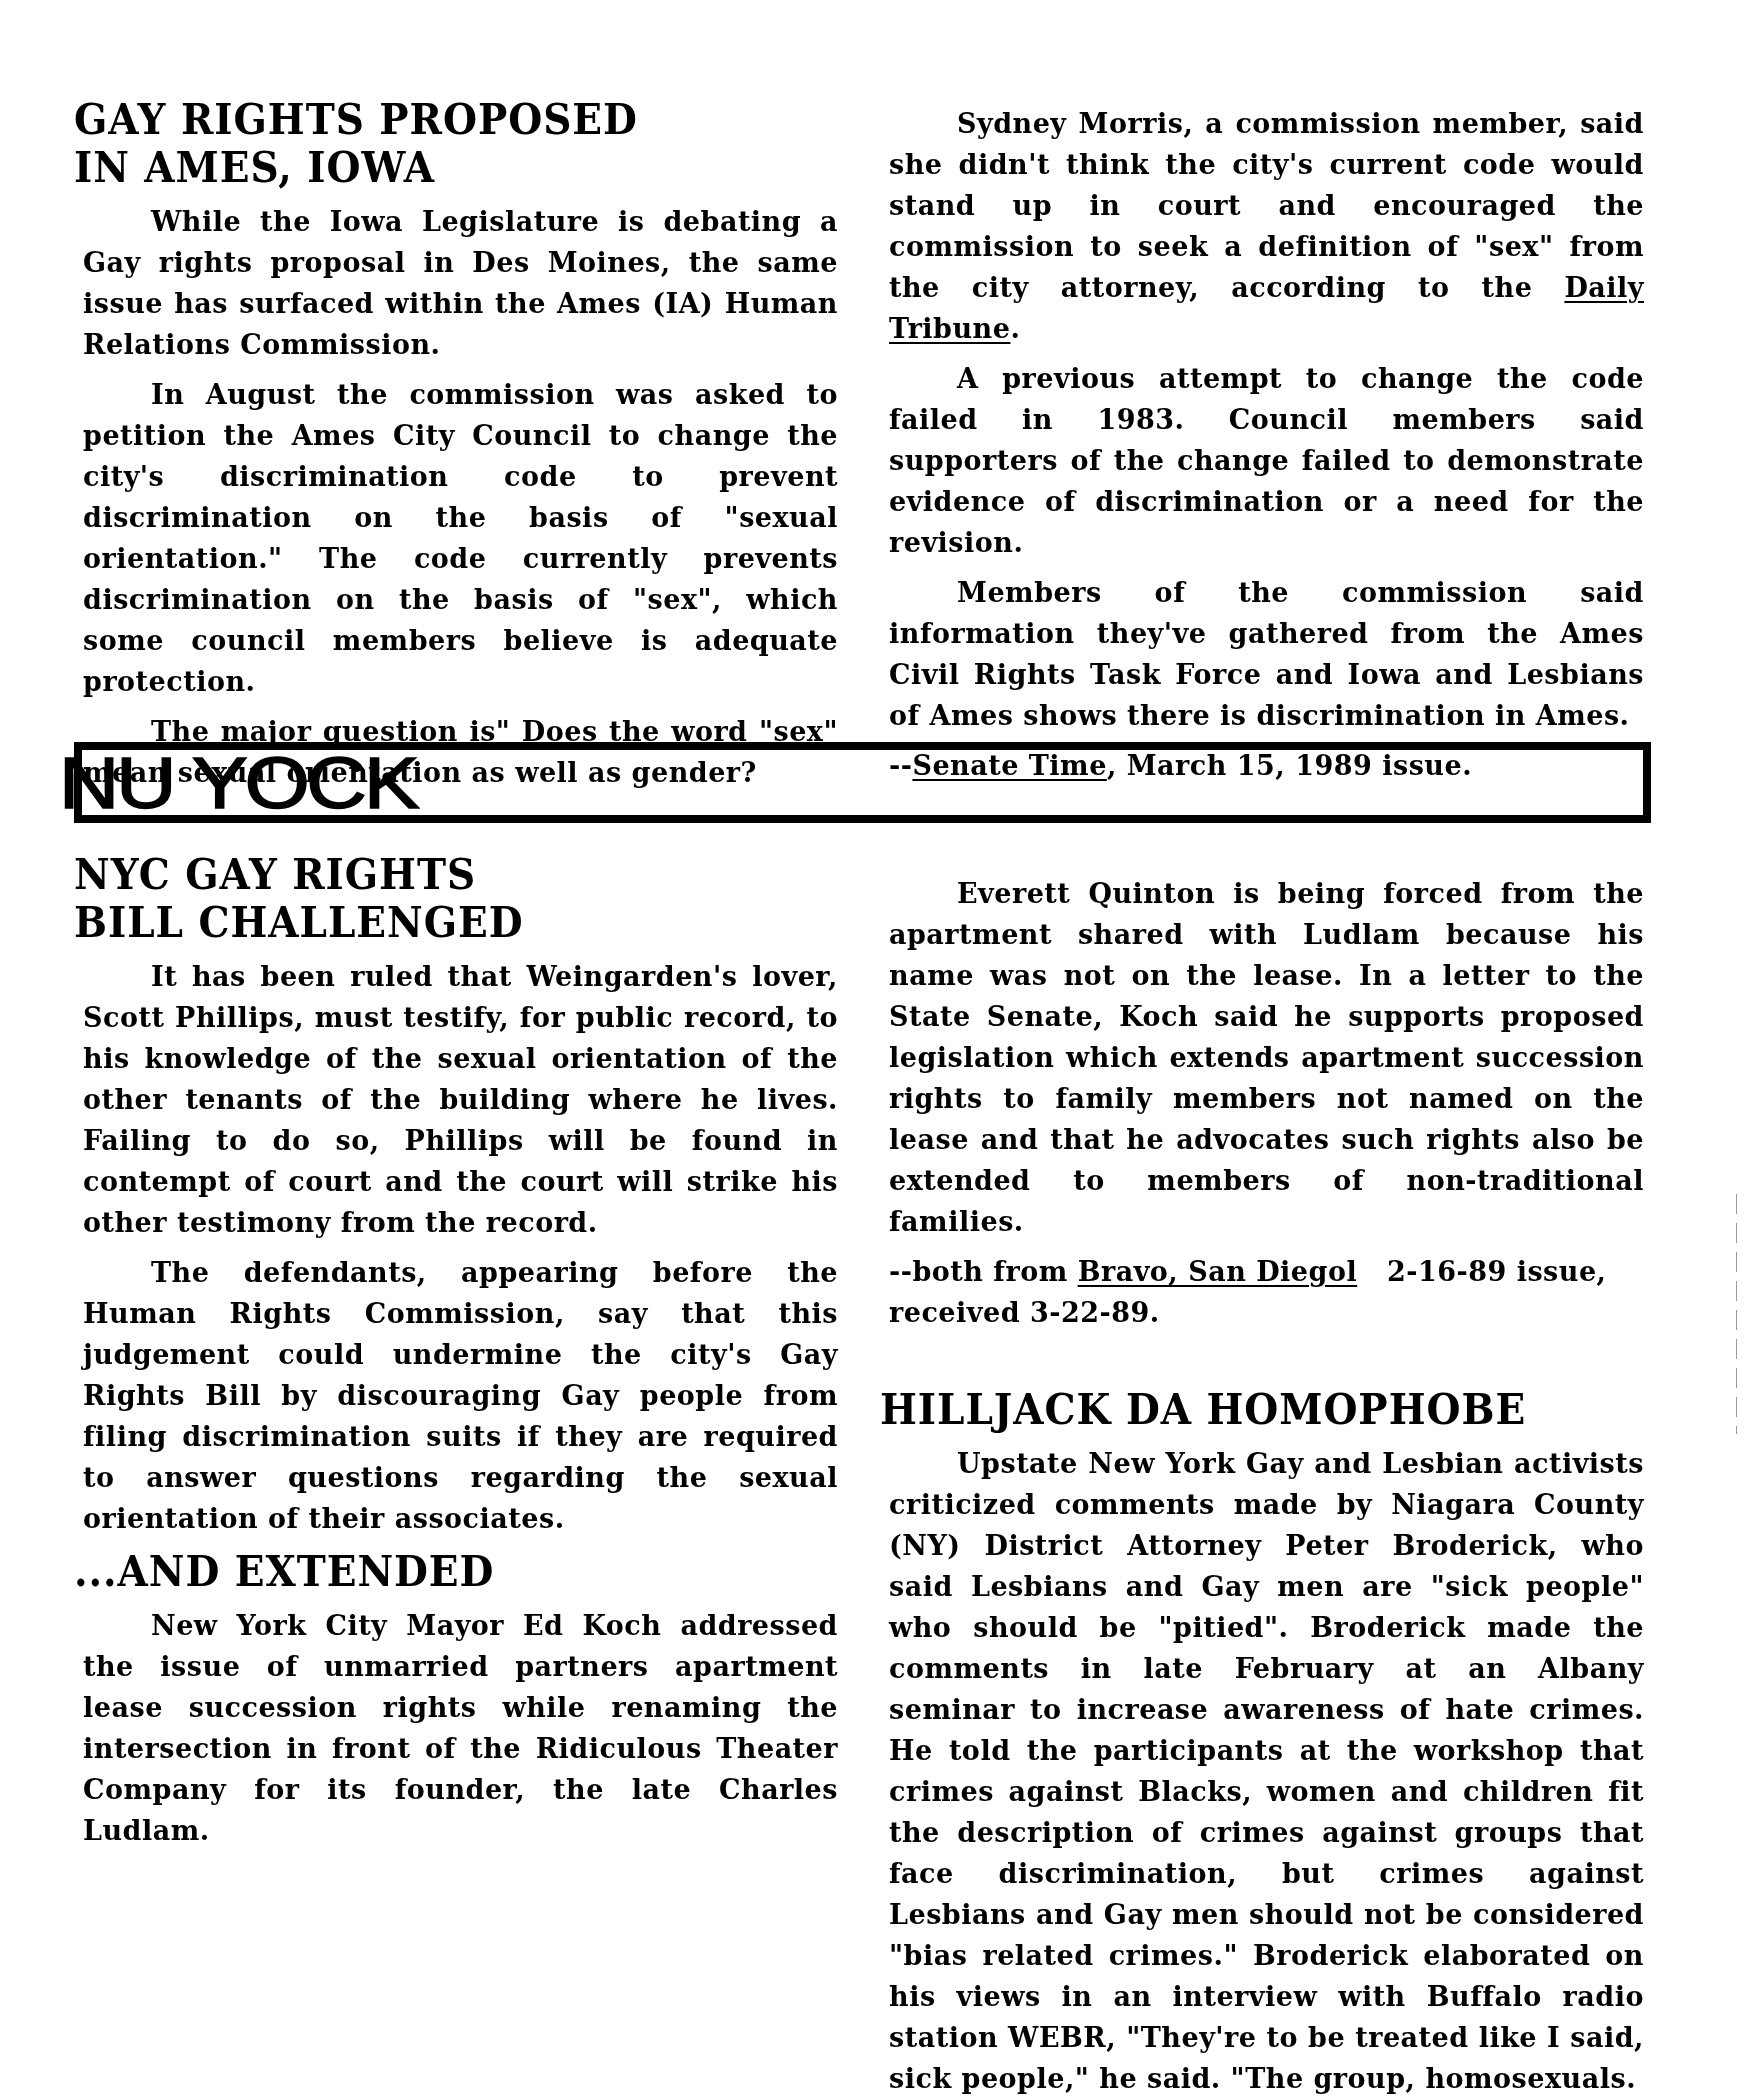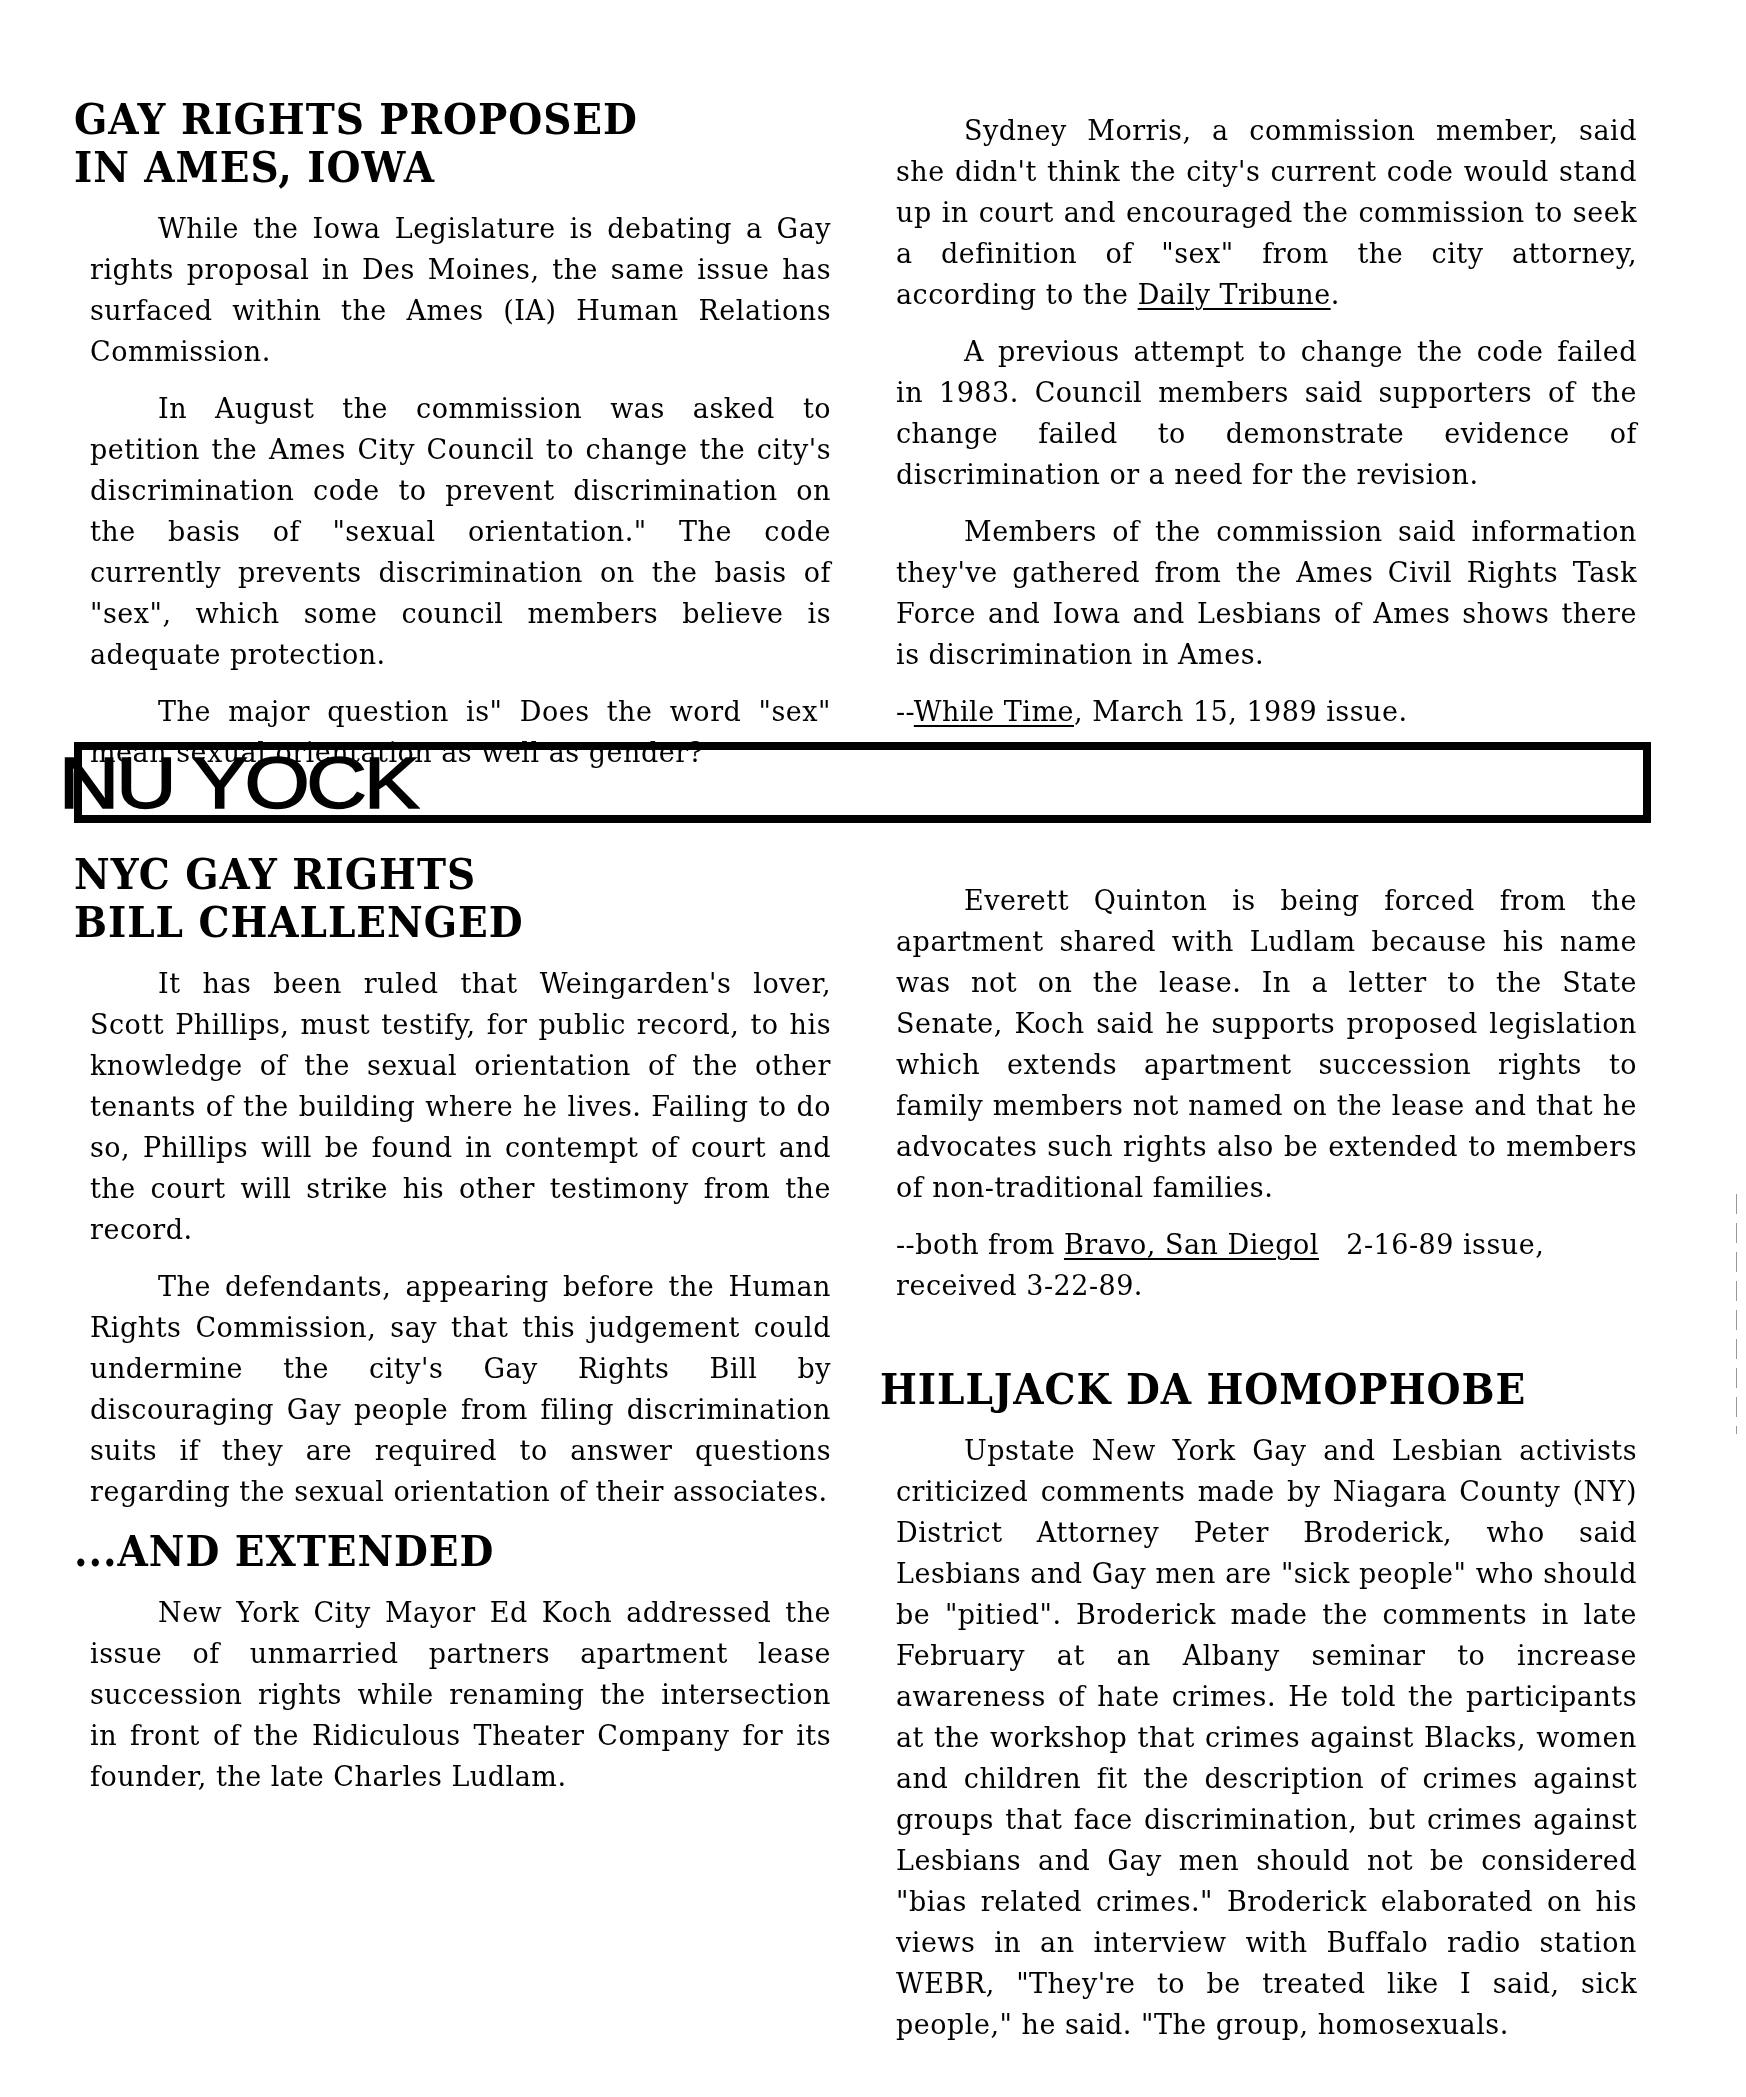--- a/index.html
+++ b/index.html
@@ -23,25 +23,25 @@
     line-height: 48px;
     letter-spacing: 1px;
     margin: 0;
     text-align: left;
     transform: scaleX(0.93);
     transform-origin: left center;
     white-space: nowrap;
   }
   .para {
     font-family: "DejaVu Serif", "Liberation Serif", serif;
-    font-weight: normal;
+    font-weight: bold;
     font-size: 27px;
     line-height: 41px;
     letter-spacing: 0.5px;
-    margin: 16px;
+    margin: 9px;
     text-indent: 68px;
     hyphens: none;
   }
   .para.noindent { text-indent: 0; }
   .credit { text-align: left; }
   .u { text-decoration: underline; text-decoration-thickness: 2px; text-underline-offset: 3.9px; }
 
   .banner {
     position: absolute;
     left: 74px; top: 742px;
@@ -73,21 +73,21 @@
   <h1 class="headline">IN AMES, IOWA</h1>
   <p class="para">While the Iowa Legislature is debating a Gay rights proposal in Des Moines, the same issue has surfaced within the Ames (IA) Human Relations Commission.</p>
   <p class="para">In August the commission was asked to petition the Ames City Council to change the city's discrimination code to prevent discrimination on the basis of "sexual orientation." The code currently prevents discrimination on the basis of "sex", which some council members believe is adequate protection.</p>
   <p class="para">The major question is" Does the word "sex" mean sexual orientation as well as gender?</p>
 </div>
 
 <div class="col col-right" style="top:94px;">
   <p class="para"><span>Sydney Morris, a commission member, said she didn't think the city's current code would stand up in court and encouraged the commission to seek a definition of "sex" from the city attorney, according to the </span><span class="u">Daily Tribune</span><span>.</span></p>
   <p class="para">A previous attempt to change the code failed in 1983. Council members said supporters of the change failed to demonstrate evidence of discrimination or a need for the revision.</p>
   <p class="para">Members of the commission said information they've gathered from the Ames Civil Rights Task Force and Iowa and Lesbians of Ames shows there is discrimination in Ames.</p>
-  <p class="para noindent credit"><span>--</span><span class="u">While Time</span><span>, March 15, 1989 issue.</span></p>
+  <p class="para noindent credit"><span>--</span><span class="u">Senate Time</span><span>, March 15, 1989 issue.</span></p>
 </div>
 
 <div class="banner">
   <span class="banner-title">NU YOCK</span>
 </div>
 
 <div class="col col-left" style="top:851px;">
   <h1 class="headline">NYC GAY RIGHTS</h1>
   <h1 class="headline">BILL CHALLENGED</h1>
   <p class="para">It has been ruled that Weingarden's lover, Scott Phillips, must testify, for public record, to his knowledge of the sexual orientation of the other tenants of the building where he lives. Failing to do so, Phillips will be found in contempt of court and the court will strike his other testimony from the record.</p>

